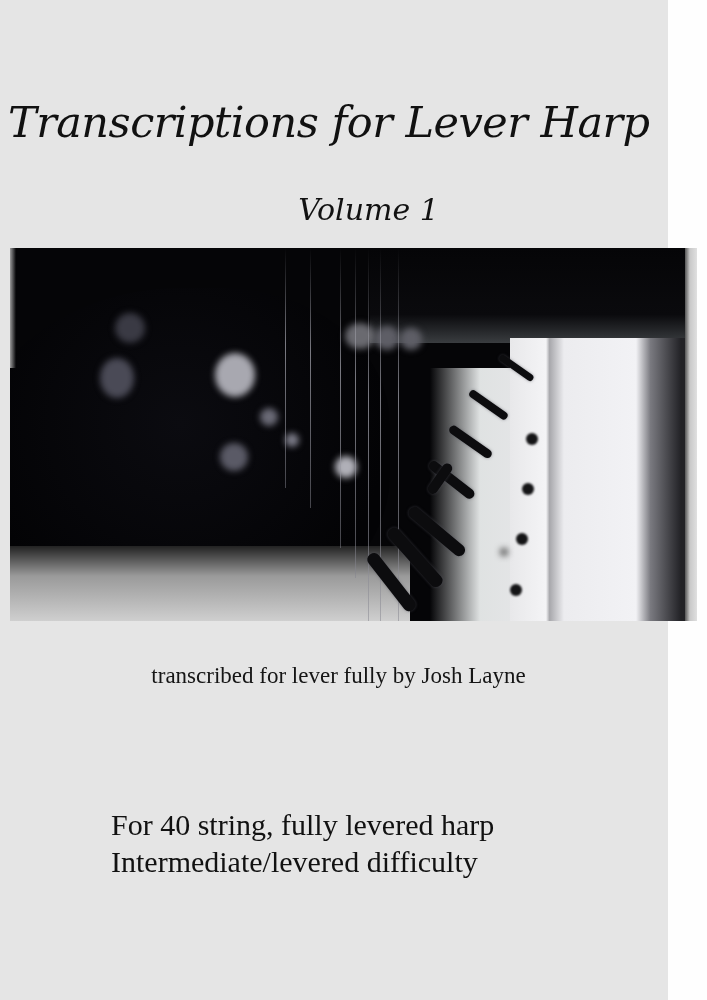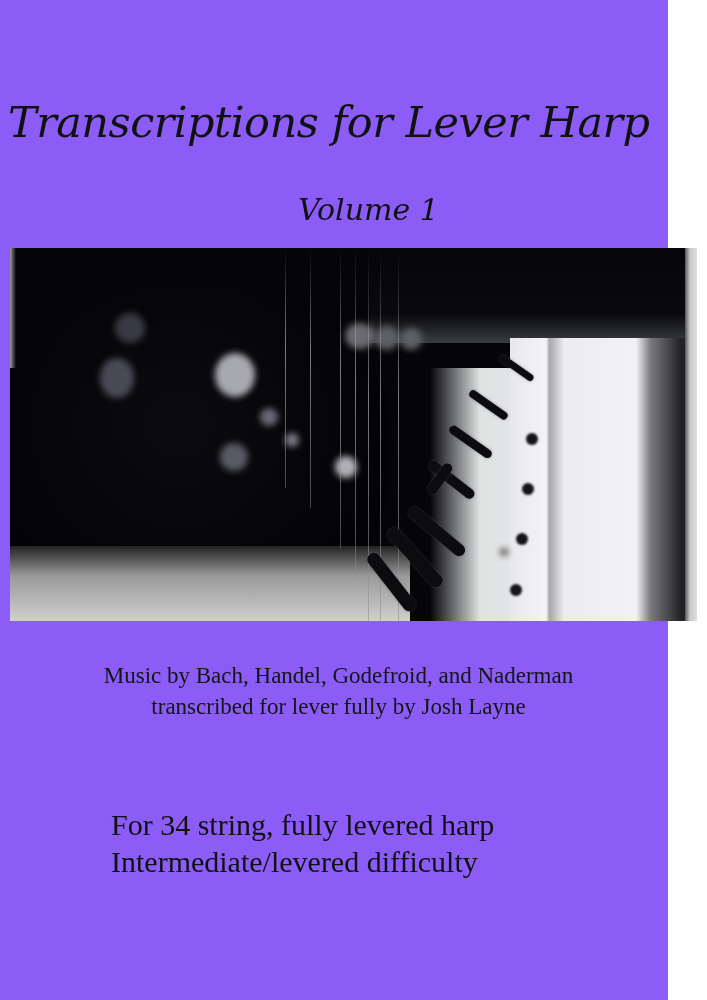--- a/index.html
+++ b/index.html
@@ -11,21 +11,21 @@
       width: 707px;
       height: 1000px;
       position: relative;
       overflow: hidden;
       background: #fefefe;
     }
     .page {
       position: absolute;
       left: 0; top: 0;
       width: 668px; height: 1000px;
-      background: #8b5cf6;
+      background: #e5e5e5;
     }
     .title {
       position: absolute;
       left: 8px;
       top: 92px;
       width: 680px;
       font-family: "DejaVu Serif", serif;
       font-style: italic;
       font-size: 43px;
       line-height: 60px;
@@ -183,22 +183,21 @@
     <div class="layer lever" style="left:490px;top:105px;width:40px;height:7px;transform:rotate(35deg);"></div>
     <div class="layer lever" style="left:420px;top:240px;width:35px;height:10px;transform:rotate(-55deg);"></div>
 
     <div class="layer peg" style="left:516px;top:185px;"></div>
     <div class="layer peg" style="left:512px;top:235px;"></div>
     <div class="layer peg" style="left:506px;top:285px;"></div>
     <div class="layer peg" style="left:500px;top:336px;"></div>
   </div>
 
   <div class="credits">
-    <div>Music by Bach, Handel, Godefroid, and Naderman</div>
     <div>transcribed for lever fully by Josh Layne</div>
   </div>
 
   <div class="specs">
-    <div>For 34 string, fully levered harp</div>
+    <div>For 40 string, fully levered harp</div>
     <div>Intermediate/levered difficulty</div>
   </div>
 
 </div>
 
 </body></html>

